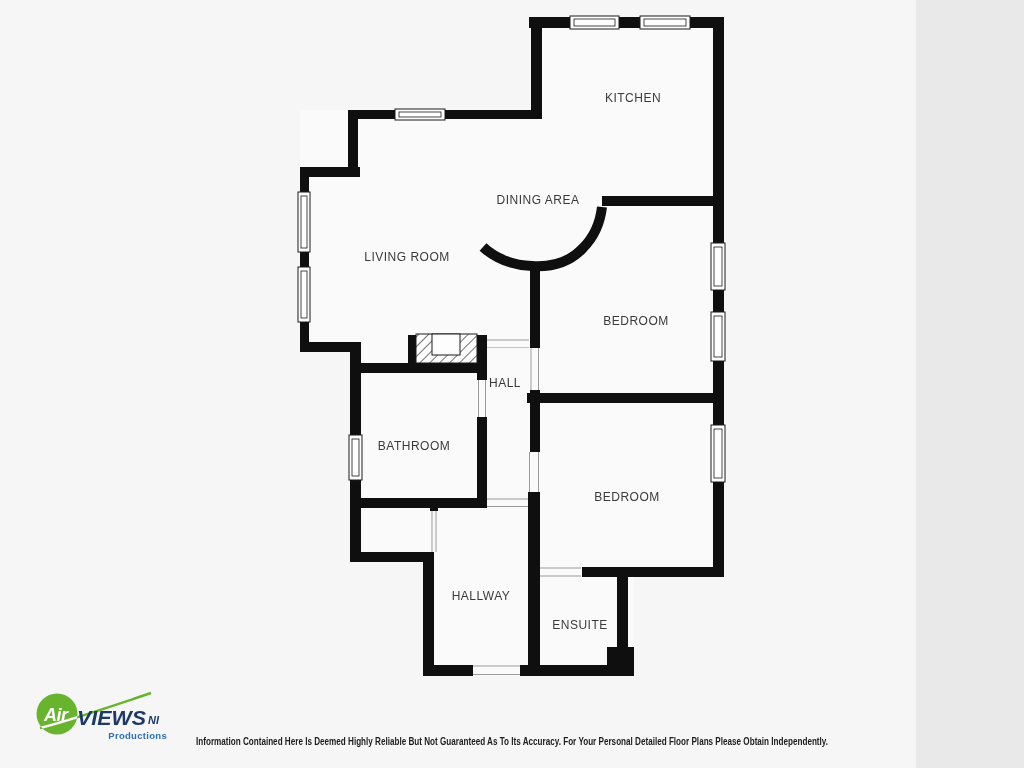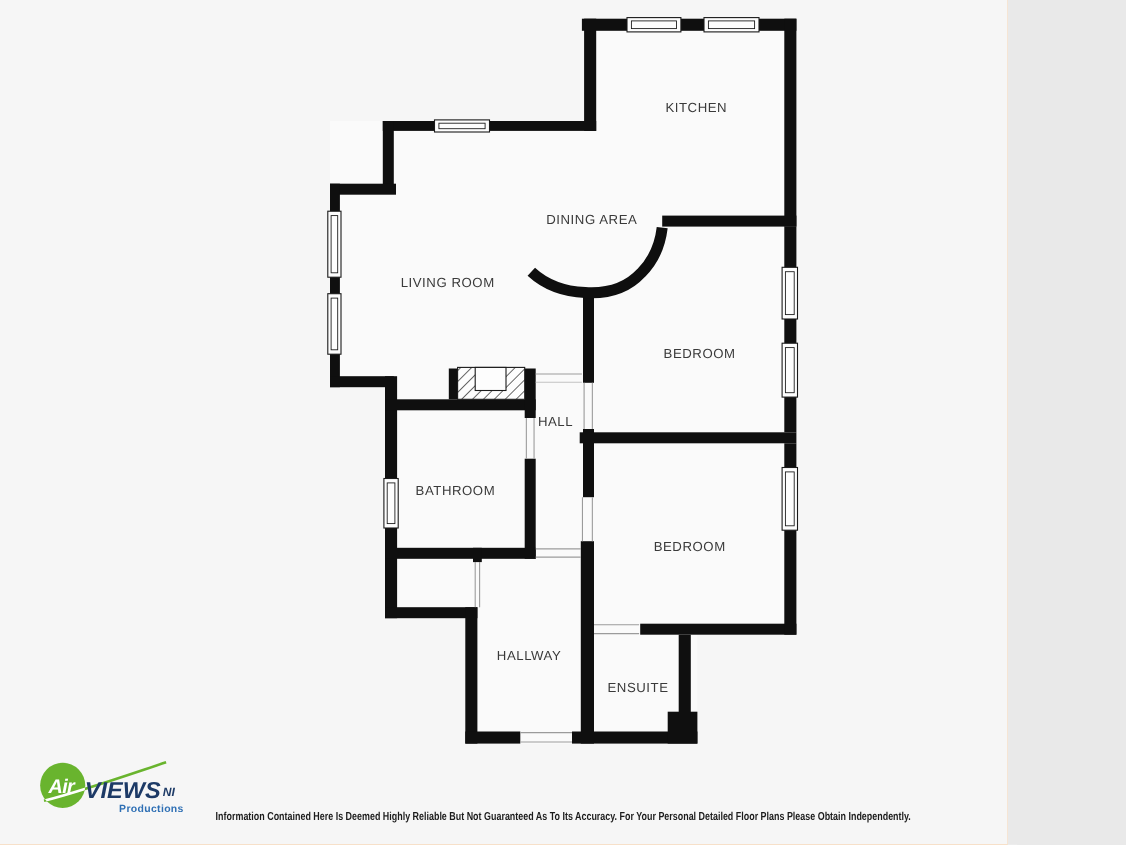--- a/index.html
+++ b/index.html
@@ -1,17 +1,17 @@
 <!DOCTYPE html>
 <html><head>
 <meta charset="utf-8">
 <style>
   html,body{margin:0;padding:0;}
   body{background:#e9e9e9;font-family:"Liberation Sans",sans-serif;}
-  .stage{position:relative;width:916px;height:768px;background:#fdba74;overflow:hidden;}
+  .stage{position:relative;width:916px;height:768px;background:#0369a1;overflow:hidden;}
   svg{display:block;}
   .wall{fill:#0f0f0f;stroke:none;}
   .roomfill{fill:#fafafa;stroke:none;}
   .win-outer{fill:#fdfdfd;stroke:#1a1a1a;stroke-width:1;}
   .win-inner{fill:none;stroke:#1a1a1a;stroke-width:0.8;}
   .jamb{stroke:#9b9b9b;stroke-width:1;fill:none;}
   .jamb-light{stroke:#c2c2c2;stroke-width:1;fill:none;}
   .room-label{font-family:"Liberation Sans",sans-serif;font-size:12px;letter-spacing:0.5px;
               fill:#3a3a3a;text-anchor:middle;}
   .arcwall{fill:none;stroke:#0f0f0f;stroke-width:10;stroke-linecap:butt;}

